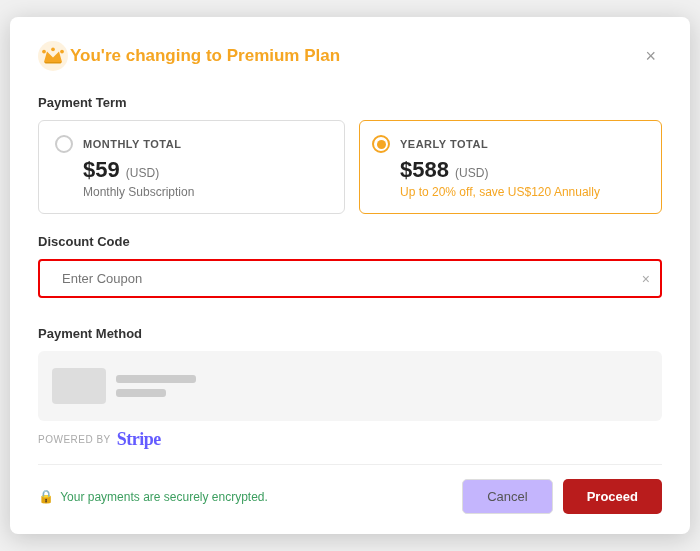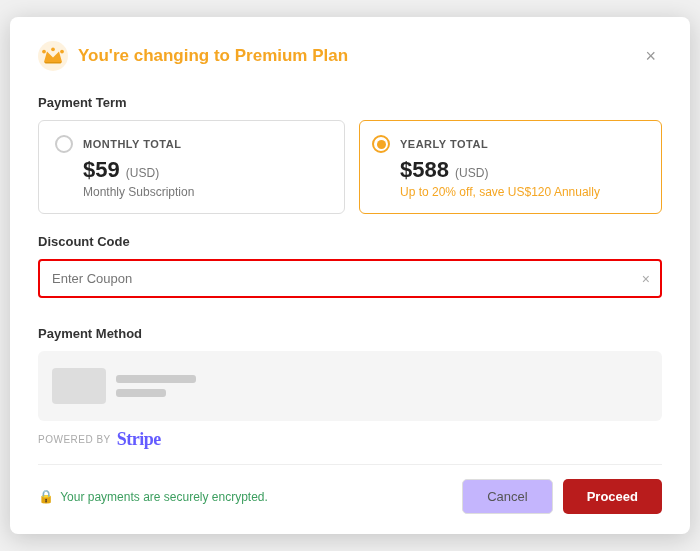--- a/index.html
+++ b/index.html
@@ -21,21 +21,21 @@
     }
     .modal-header {
       display: flex;
       align-items: center;
       justify-content: space-between;
       margin-bottom: 24px;
     }
     .modal-header-left {
       display: flex;
       align-items: center;
-      gap: 10px;
+      gap: 2px;
     }
     .crown-icon {
       width: 30px;
       height: 30px;
     }
     .modal-title {
       font-size: 17px;
       color: #333;
       font-weight: 400;
     }
@@ -142,21 +142,21 @@
     }
     .coupon-wrapper {
       position: relative;
       border: 2px solid #e00;
       border-radius: 4px;
     }
     .coupon-input {
       width: 100%;
       border: none;
       outline: none;
-      padding: 10px 36px 10px 12px;
+      padding: 10px 36px 10px 22px;
       font-size: 13px;
       color: #999;
       border-radius: 4px;
     }
     .coupon-clear {
       position: absolute;
       right: 10px;
       top: 50%;
       transform: translateY(-50%);
       background: none;

